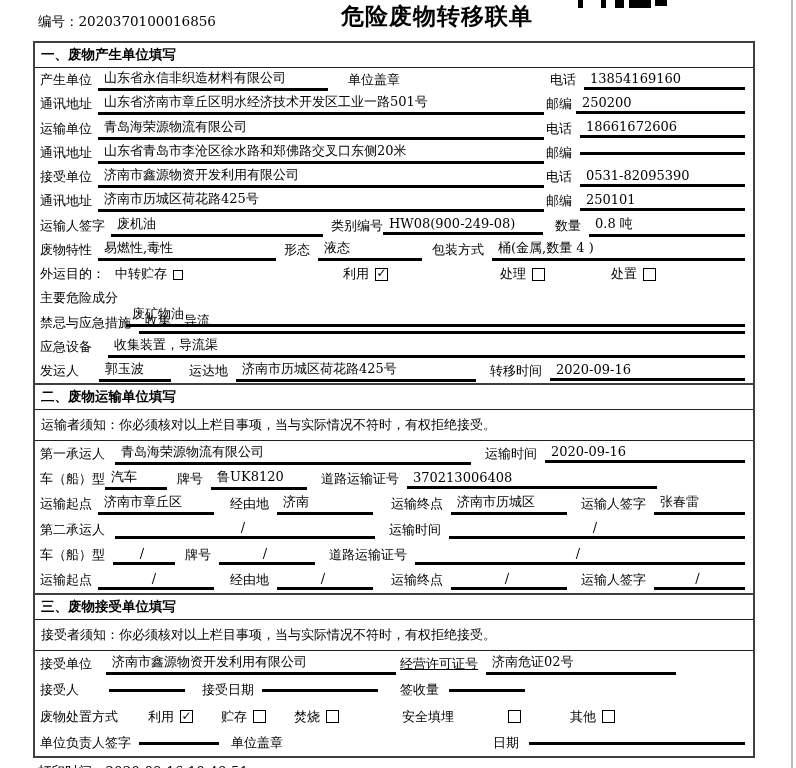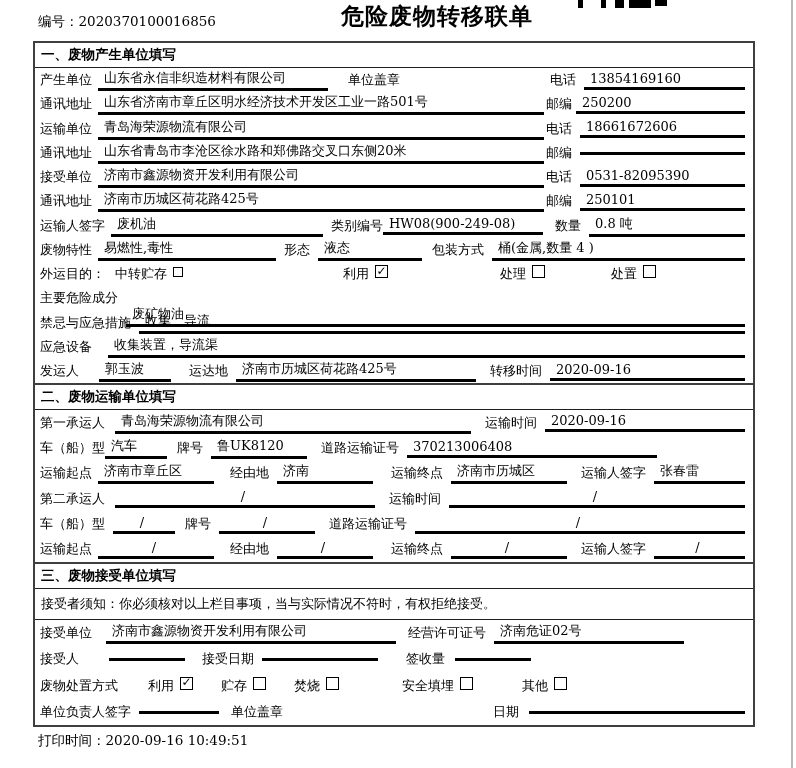--- a/index.html
+++ b/index.html
@@ -39,21 +39,21 @@
   .row{display:flex;align-items:center;padding:0 8px 0 5px;font-size:13px;}
   #sec0 .row{height:24.25px;}
   #sec1 .row{height:25.3px;}
   #sec2 .row{height:26.3px;}
   .lbl{white-space:nowrap;}
   .fld{
     border-bottom:3px solid #000000;white-space:nowrap;
     padding:0 4px 1px 6px;box-sizing:border-box;min-width:18px;
   }
   .fld.ctr{text-align:center;padding-left:0;}
-  .cbg{white-space:nowrap;display:inline-flex;align-items:flex-start;}
+  .cbg{white-space:nowrap;display:inline-flex;align-items:center;}
   .cb{
     width:11px;height:11px;border:1px solid #000;margin-left:6px;
     display:inline-flex;align-items:center;justify-content:center;flex:none;
   }
   .cb.sm{width:8px;height:8px;margin-top:2px;}
   .cb .mark{font-size:12px;font-weight:bold;line-height:1;margin-top:-2px;
     font-family:"DejaVu Sans",sans-serif;}
   .print-time{margin:5px 0 0 38px;font-size:13.5px;}
 </style>
 </head>
@@ -170,20 +170,21 @@
           <span class="fld" style="width: 72px; margin-left: 20px;">郭玉波</span>
           <span class="lbl" style="margin-left: 18px;">运达地</span>
           <span class="fld" style="width: 240px; margin-left: 8px;">济南市历城区荷花路425号</span>
           <span class="lbl" style="margin-left: 14px;">转移时间</span>
           <span class="fld" style="margin-left: 8px; flex: 1 1 auto;">2020-09-16</span>
         </div>
       </div>
   </section>
   <section id="sec1" class="sec sec-sep">
     <div class="sec-title">二、废物运输单位填写</div>
+    <div class="sec-notice">运输者须知：你必须核对以上栏目事项，当与实际情况不符时，有权拒绝接受。</div>
     <div class="rows">
         <div class="row">
           <span class="lbl">第一承运人</span>
           <span class="fld" style="width: 356px; margin-left: 10px;">青岛海荣源物流有限公司</span>
           <span class="lbl" style="margin-left: 14px;">运输时间</span>
           <span class="fld" style="margin-left: 8px; flex: 1 1 auto;">2020-09-16</span>
         </div>
         <div class="row">
           <span class="lbl">车（船）型</span>
           <span class="fld" style="width: 62px; ">汽车</span>
@@ -228,48 +229,48 @@
         </div>
       </div>
   </section>
   <section id="sec2" class="sec sec-sep">
     <div class="sec-title">三、废物接受单位填写</div>
     <div class="sec-notice">接受者须知：你必须核对以上栏目事项，当与实际情况不符时，有权拒绝接受。</div>
     <div class="rows">
         <div class="row">
           <span class="lbl">接受单位</span>
           <span class="fld" style="width: 290px; margin-left: 14px;">济南市鑫源物资开发利用有限公司</span>
-          <span class="lbl" style="margin-left: 12px;">经营许可证号</span>
+          <span class="lbl" style="margin-left: 4px; text-decoration: underline;">经营许可证号</span>
           <span class="fld" style="width: 190px; margin-left: 8px;">济南危证02号</span>
         </div>
         <div class="row">
           <span class="lbl">接受人</span>
           <span class="fld" style="width: 76px; margin-left: 30px;"></span>
           <span class="lbl" style="margin-left: 17px;">接受日期</span>
           <span class="fld" style="width: 116px; margin-left: 8px;"></span>
-          <span class="lbl" style="margin-left: 28px;">签收量</span>
+          <span class="lbl" style="margin-left: 22px;">签收量</span>
           <span class="fld" style="width: 76px; margin-left: 10px;"></span>
         </div>
         <div class="row">
           <span class="lbl">废物处置方式</span>
           <span class="cbg" style="margin-left: 30px;">
             <span>利用</span>
             <span class="cb">
               <span class="mark">✓</span>
             </span>
           </span>
           <span class="cbg" style="margin-left: 28px;">
             <span>贮存</span>
             <span class="cb"></span>
           </span>
           <span class="cbg" style="margin-left: 28px;">
             <span>焚烧</span>
             <span class="cb"></span>
           </span>
-          <span class="cbg" style="margin-left: 63px;">
+          <span class="cbg" style="margin-left: 63px; gap: 48px;">
             <span>安全填埋</span>
             <span class="cb"></span>
           </span>
           <span class="cbg" style="margin-left: 49px;">
             <span>其他</span>
             <span class="cb"></span>
           </span>
         </div>
         <div class="row">
           <span class="lbl">单位负责人签字</span>

